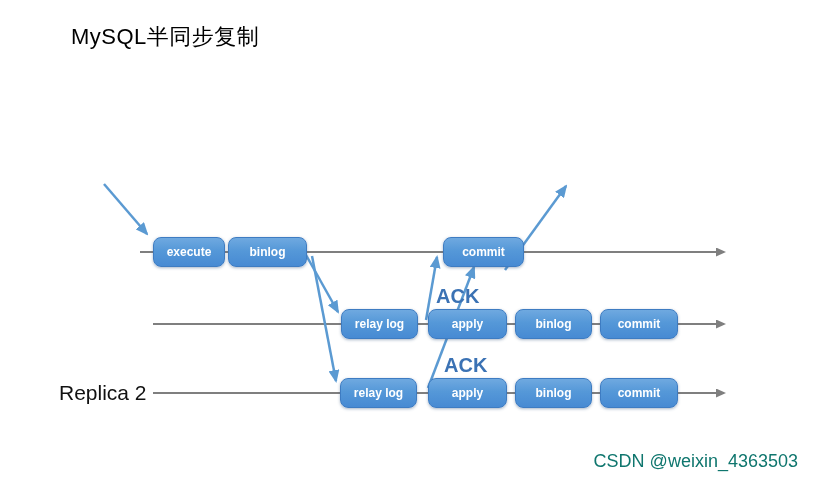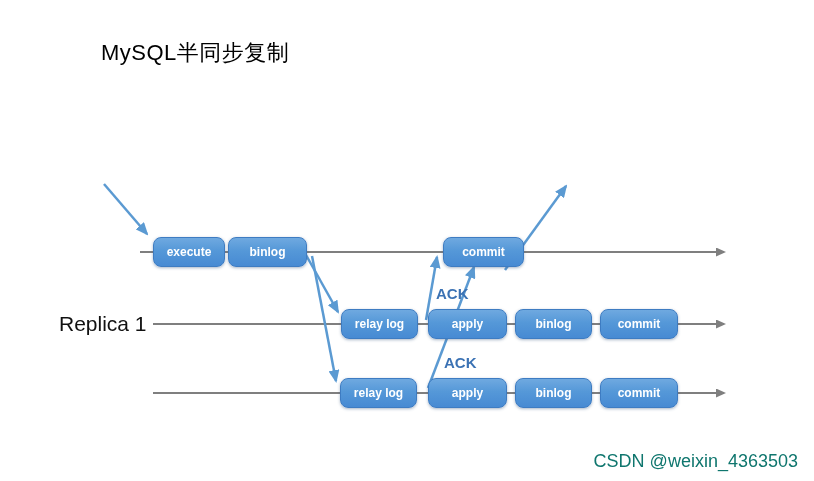--- a/index.html
+++ b/index.html
@@ -11,26 +11,25 @@
   .stage {
     position: relative;
     width: 814px;
     height: 481px;
     background: #ffffff;
     overflow: hidden;
   }
   .title {
     position: absolute;
     left: 71px;
-    top: 38px;
+    top: 22px;
     font-size: 22px;
     color: #000000;
     letter-spacing: 0.5px;
     white-space: nowrap;
-    margin-left: 30px;
   }
   .arrows-layer {
     position: absolute;
     left: 0;
     top: 0;
     z-index: 1;
   }
   .lane-label {
     position: absolute;
     font-size: 21px;
@@ -50,21 +49,21 @@
     font-weight: bold;
     display: flex;
     align-items: center;
     justify-content: center;
     z-index: 2;
     box-sizing: border-box;
     white-space: nowrap;
   }
   .ack {
     position: absolute;
-    font-size: 15px;
+    font-size: 20px;
     font-weight: bold;
     color: #3b72b4;
     z-index: 3;
     white-space: nowrap;
   }
   .watermark {
     position: absolute;
     right: 16px;
     bottom: 9px;
     font-size: 18px;
@@ -95,21 +94,21 @@
     <line x1="153" y1="393" x2="724" y2="393" stroke="#7f7f7f" stroke-width="2" marker-end="url(#mgray)"></line>
 
     <line x1="104" y1="184" x2="147" y2="234" stroke="#5b9ad2" stroke-width="2.5" marker-end="url(#mblue)"></line>
     <line x1="306" y1="255" x2="338" y2="312" stroke="#5b9ad2" stroke-width="2.5" marker-end="url(#mblue)"></line>
     <line x1="312" y1="256" x2="336" y2="381" stroke="#5b9ad2" stroke-width="2.5" marker-end="url(#mblue)"></line>
     <line x1="426" y1="320" x2="437" y2="257" stroke="#5b9ad2" stroke-width="2.5" marker-end="url(#mblue)"></line>
     <line x1="428" y1="388" x2="474" y2="267" stroke="#5b9ad2" stroke-width="2.5" marker-end="url(#mblue)"></line>
     <line x1="505" y1="270" x2="566" y2="186" stroke="#5b9ad2" stroke-width="2.5" marker-end="url(#mblue)"></line>
   </svg>
 
-  <div class="lane-label" style="left:59px; top:312px;">Replica 1</div>
+  <div class="lane-label" style="left:59px; top:381px;">Replica 2</div>
 
   <div class="node" style="left:153px; top:237px; width:72px;text-align:center;">execute</div>
   <div class="node" style="left:228px; top:237px; width:79px;">binlog</div>
   <div class="node" style="left:443px; top:237px; width:81px;">commit</div>
 
   <div class="node" style="left:341px; top:309px; width:77px;">relay log</div>
   <div class="node" style="left:428px; top:309px; width:79px;">apply</div>
   <div class="node" style="left:515px; top:309px; width:77px;">binlog</div>
   <div class="node" style="left:600px; top:309px; width:78px;">commit</div>
 

